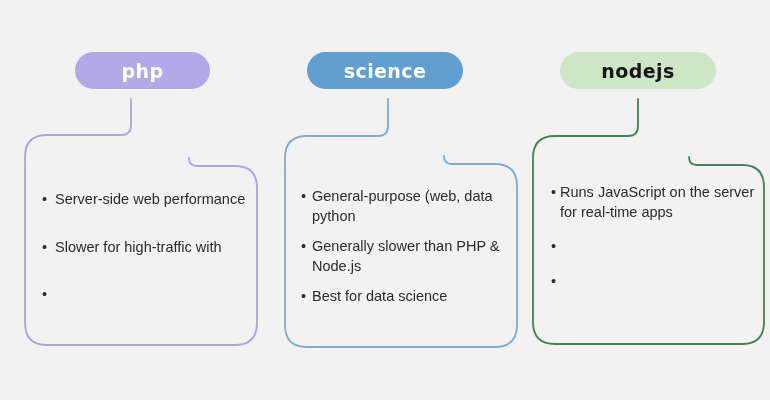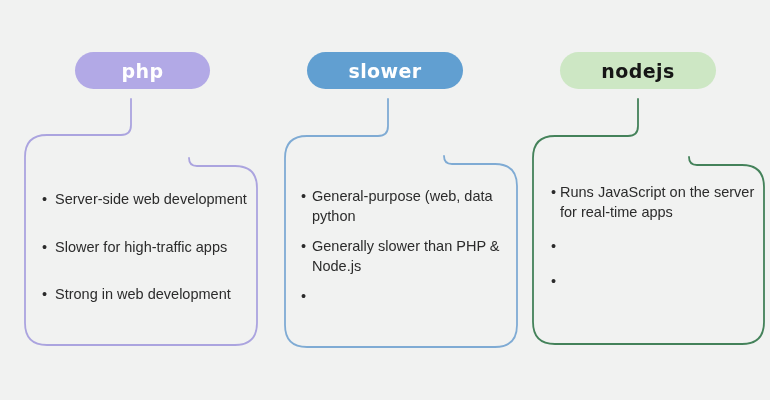--- a/index.html
+++ b/index.html
@@ -43,54 +43,54 @@
   <svg class="lines" width="770" height="400" viewBox="0 0 770 400">
     <path fill="none" stroke-width="1.8" stroke-linecap="round" d="M131,99 L131,125 Q131,135 121,135 L47,135 Q25,135 25,157 L25,323 Q25,345 47,345 L235,345 Q257,345 257,323 L257,188 Q257,166 235,166 L197,166 Q189,166 189,158" stroke="#aba4df"></path>
     <path fill="none" stroke-width="1.8" stroke-linecap="round" d="M388,99 L388,126 Q388,136 378,136 L307,136 Q285,136 285,158 L285,325 Q285,347 307,347 L495,347 Q517,347 517,325 L517,186 Q517,164 495,164 L452,164 Q444,164 444,156" stroke="#7fabd4"></path>
     <path fill="none" stroke-width="1.8" stroke-linecap="round" d="M638,99 L638,126 Q638,136 628,136 L555,136 Q533,136 533,158 L533,322 Q533,344 555,344 L742,344 Q764,344 764,322 L764,187 Q764,165 742,165 L697,165 Q689,165 689,157" stroke="#44825a"></path>
   </svg>
 
   <div class="pill pill-php" style="--bg: #b2a9e6; --fg: #ffffff;">
     <span>php</span>
   </div>
   <div class="pill pill-python" style="--bg: #619fd1; --fg: #ffffff;">
-    <span>slower</span>
+    <span>science</span>
   </div>
   <div class="pill pill-nodejs" style="--bg: #cde7c4; --fg: #161616;">
     <span>nodejs</span>
   </div>
 
   <div class="list list-php" style="--fg: #2b2b2b;">
     <div class="item">
       <span class="dot">•</span>
-      <span class="txt">Server-side web development</span>
+      <span class="txt">Server-side web performance</span>
     </div>
     <div class="item">
       <span class="dot">•</span>
-      <span class="txt">Slower for high-traffic apps</span>
+      <span class="txt">Slower for high-traffic with</span>
     </div>
     <div class="item">
       <span class="dot">•</span>
-      <span class="txt">Strong in web development</span>
     </div>
   </div>
 
   <div class="list list-python" style="--fg: #2b2b2b;">
     <div class="item">
       <span class="dot">•</span>
       <span class="txt">General-purpose (web, data
 python</span>
     </div>
     <div class="item">
       <span class="dot">•</span>
       <span class="txt">Generally slower than PHP &amp;
 Node.js</span>
     </div>
     <div class="item">
       <span class="dot">•</span>
+      <span class="txt">Best for data science</span>
     </div>
   </div>
 
   <div class="list list-nodejs" style="--fg: #2b2b2b;">
     <div class="item">
       <span class="dot">•</span>
       <span class="txt">Runs JavaScript on the server
 for real-time apps</span>
     </div>
     <div class="item">

